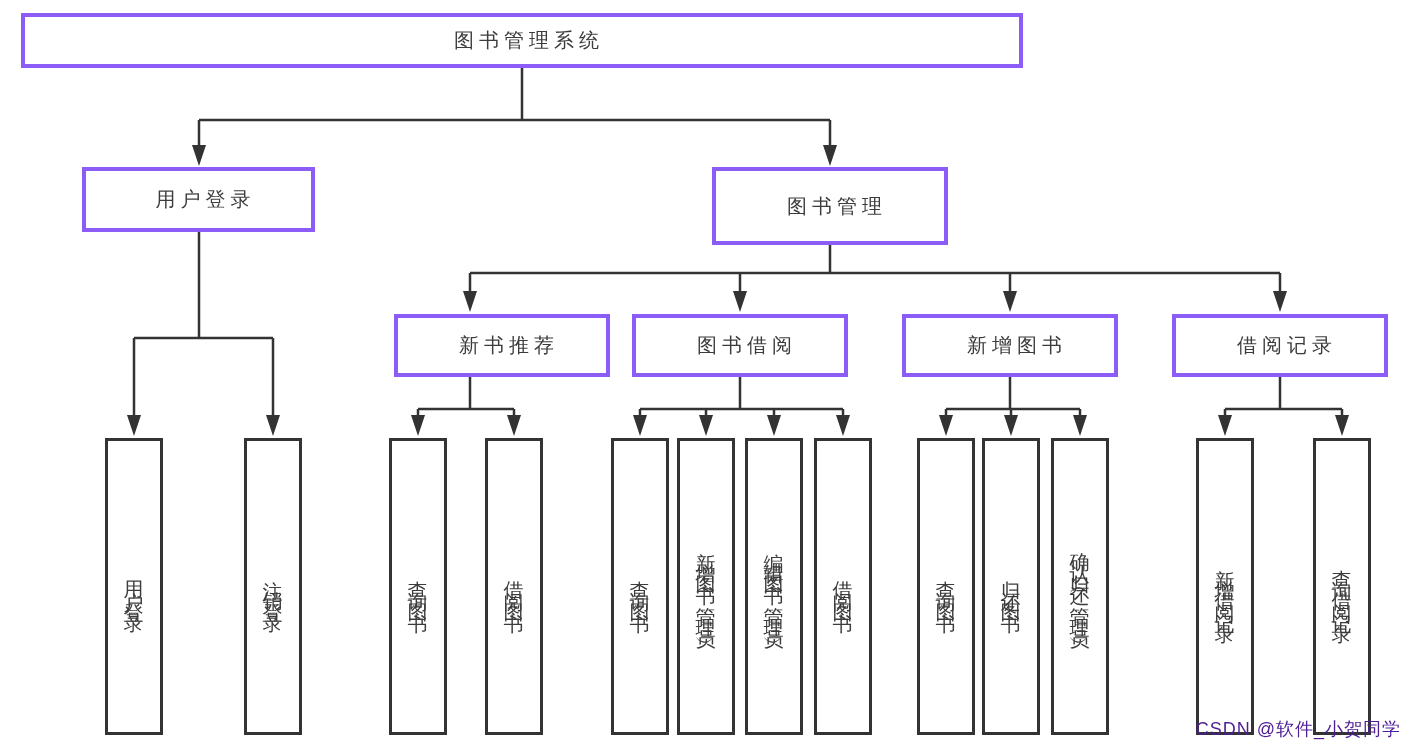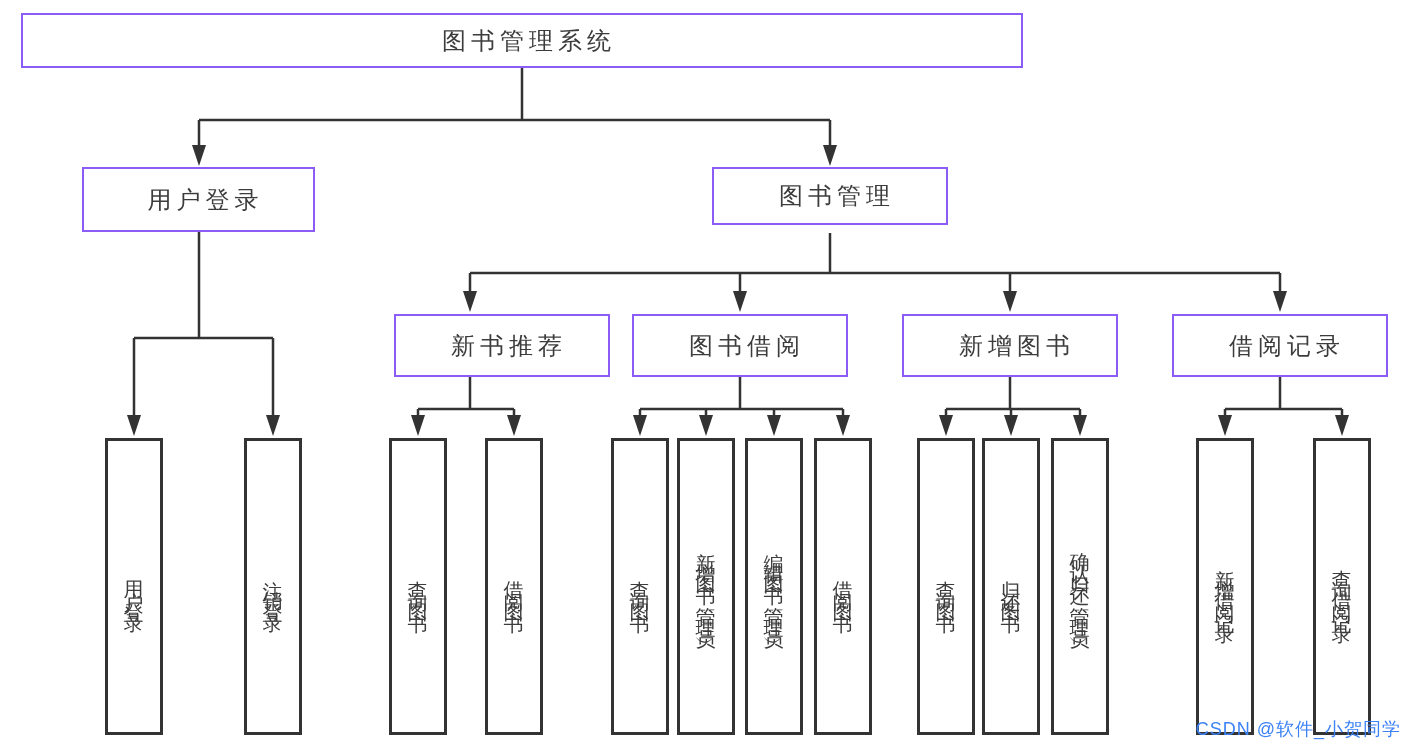--- a/index.html
+++ b/index.html
@@ -9,33 +9,33 @@
     height: 747px;
     background: #ffffff;
     font-family: "Liberation Sans", "DejaVu Sans", sans-serif;
     color: #3c3c3c;
     overflow: hidden;
   }
   #wires { position: absolute; left: 0; top: 0; width: 1405px; height: 747px; }
   .hbox {
     position: absolute;
     box-sizing: border-box;
-    border: 2px solid #8b5cf6;
+    border: 4px solid #8b5cf6;
     background: #ffffff;
     display: flex;
     align-items: center;
     justify-content: center;
-    font-size: 24px;
+    font-size: 20px;
     letter-spacing: 5px;
     padding-left: 14px; 
     color: #3c3c3c;
   }
   .root  { left: 21px;  top: 13px;  width: 1002px; height: 55px; }
   .l2a   { left: 82px;  top: 167px; width: 233px;  height: 65px; }
-  .l2b   { left: 712px; top: 167px; width: 236px;  height: 58px; }
+  .l2b   { left: 712px; top: 167px; width: 236px;  height: 78px; }
   .l3    { top: 314px; width: 216px; height: 63px; }
   .l3a   { left: 362px; margin-left: 32px; }
   .l3b   { left: 632px; }
   .l3c   { left: 902px; }
   .l3d   { left: 1172px; }
   .leaf {
     position: absolute;
     box-sizing: border-box;
     top: 438px;
     height: 297px;
@@ -49,21 +49,21 @@
     font-size: 20px;
     letter-spacing: 11px;
     color: #3c3c3c;
   }
   .watermark {
     position: absolute;
     right: 4px;
     bottom: 6px;
     font-size: 18px;
     letter-spacing: 1px;
-    color: #3b82f6;
+    color: #4c1d95;
     z-index: 5;
     white-space: nowrap;
   }
 </style>
 </head>
 <body>
 
 <div id="canvas">
 
   <svg id="wires" viewBox="0 0 1405 747" xmlns="http://www.w3.org/2000/svg">

